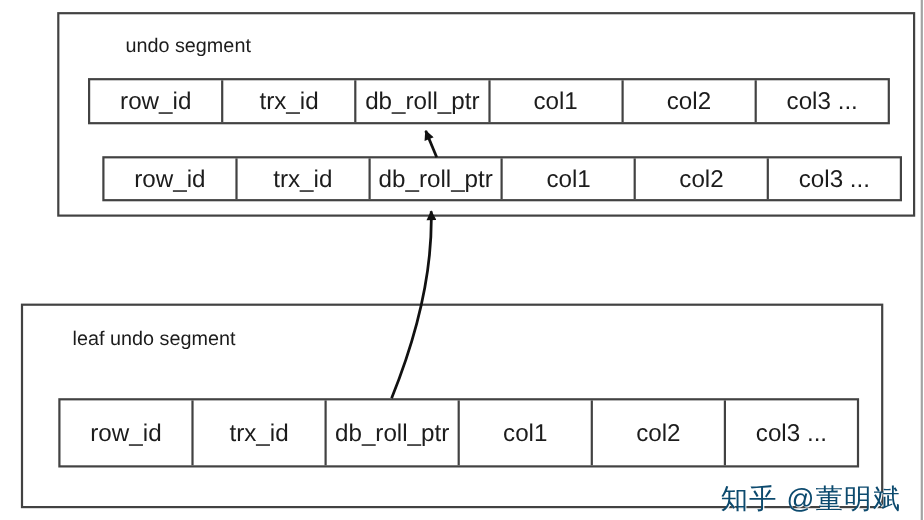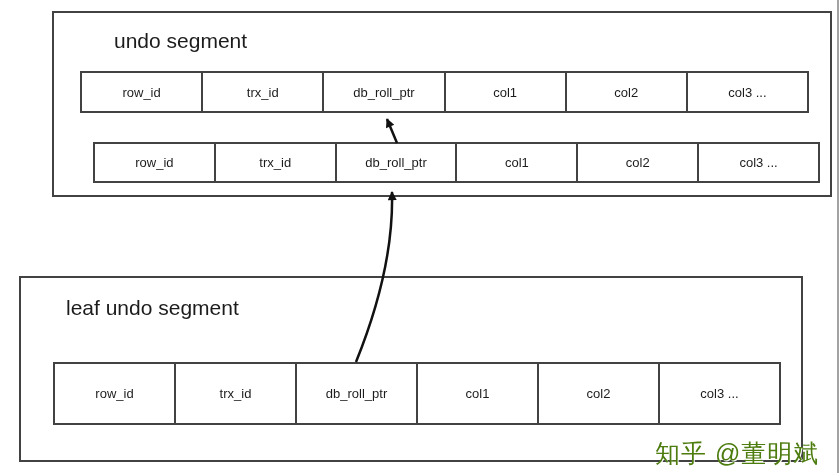--- a/index.html
+++ b/index.html
@@ -23,61 +23,61 @@
     box-sizing: border-box;
   }
   .segment-box.undo {
     left: 52px; top: 11px; width: 780px; height: 186px;
   }
   .segment-box.leaf {
     left: 19px; top: 276px; width: 784px; height: 186px;
   }
   .segment-title {
     position: absolute;
-    font-size: 21px;
+    font-size: 18px;
     line-height: 22px;
     color: #1c1c1c;
     white-space: nowrap;
   }
   .segment-title.undo-title { left: 114px; top: 30px; }
   .segment-title.leaf-title { left: 66px; top: 297px; }
   .record-row {
     position: absolute;
     display: flex;
     border: 2px solid #424242;
     background: #ffffff;
     box-sizing: border-box;
   }
   .record-row .cell {
     flex: 1 1 0;
     display: flex;
     align-items: center;
     justify-content: center;
-    font-size: 13px;
+    font-size: 22px;
     white-space: nowrap;
     border-left: 2px solid #424242;
     box-sizing: border-box;
   }
   .record-row .cell:first-child { border-left: none; }
   .row-undo-1 { left: 80px; top: 71px; width: 729px; height: 42px; }
   .row-undo-2 { left: 93px; top: 142px; width: 727px; height: 41px; }
   .row-leaf-1 { left: 53px; top: 362px; width: 728px; height: 63px; }
   .arrow-layer {
     position: absolute;
     left: 0; top: 0;
     width: 840px; height: 473px;
     pointer-events: none;
   }
   .watermark {
     position: absolute;
     left: 655px;
     top: 437px;
     font-size: 25px;
     letter-spacing: 1px;
-    color: #4d7c0f;
+    color: #0c4a6e;
     text-shadow: 1px 1px 0 rgba(255,255,255,0.95);
     white-space: nowrap;
   }
   .right-edge-line {
     position: absolute;
     left: 837px; top: 0;
     width: 2px; height: 473px;
     background: #a3a3a3;
   }
 </style>

